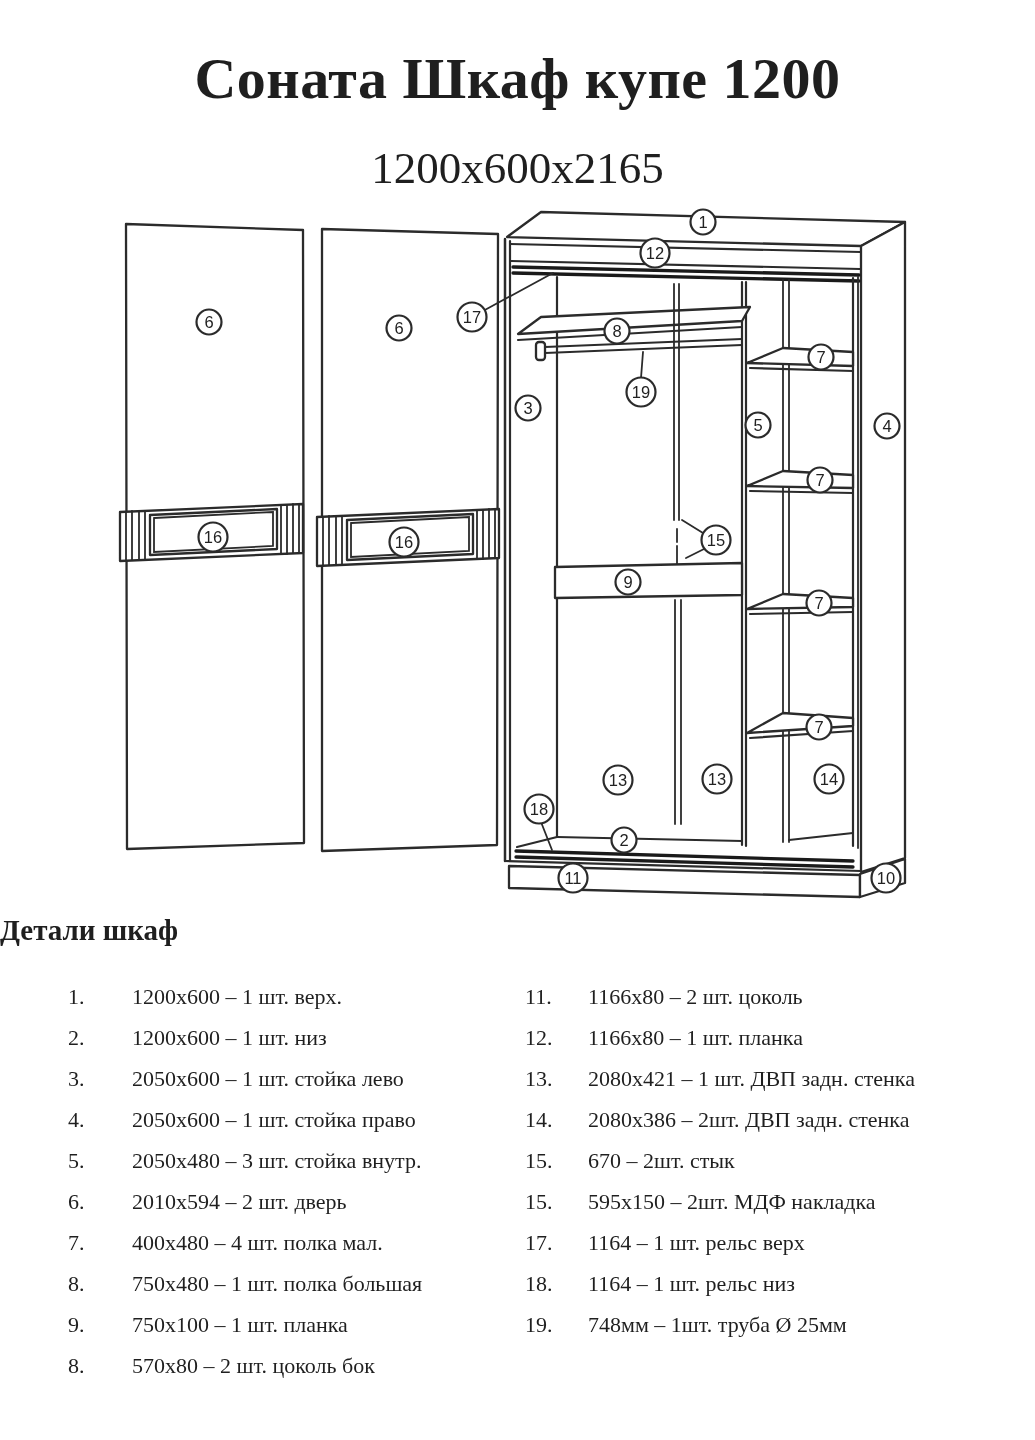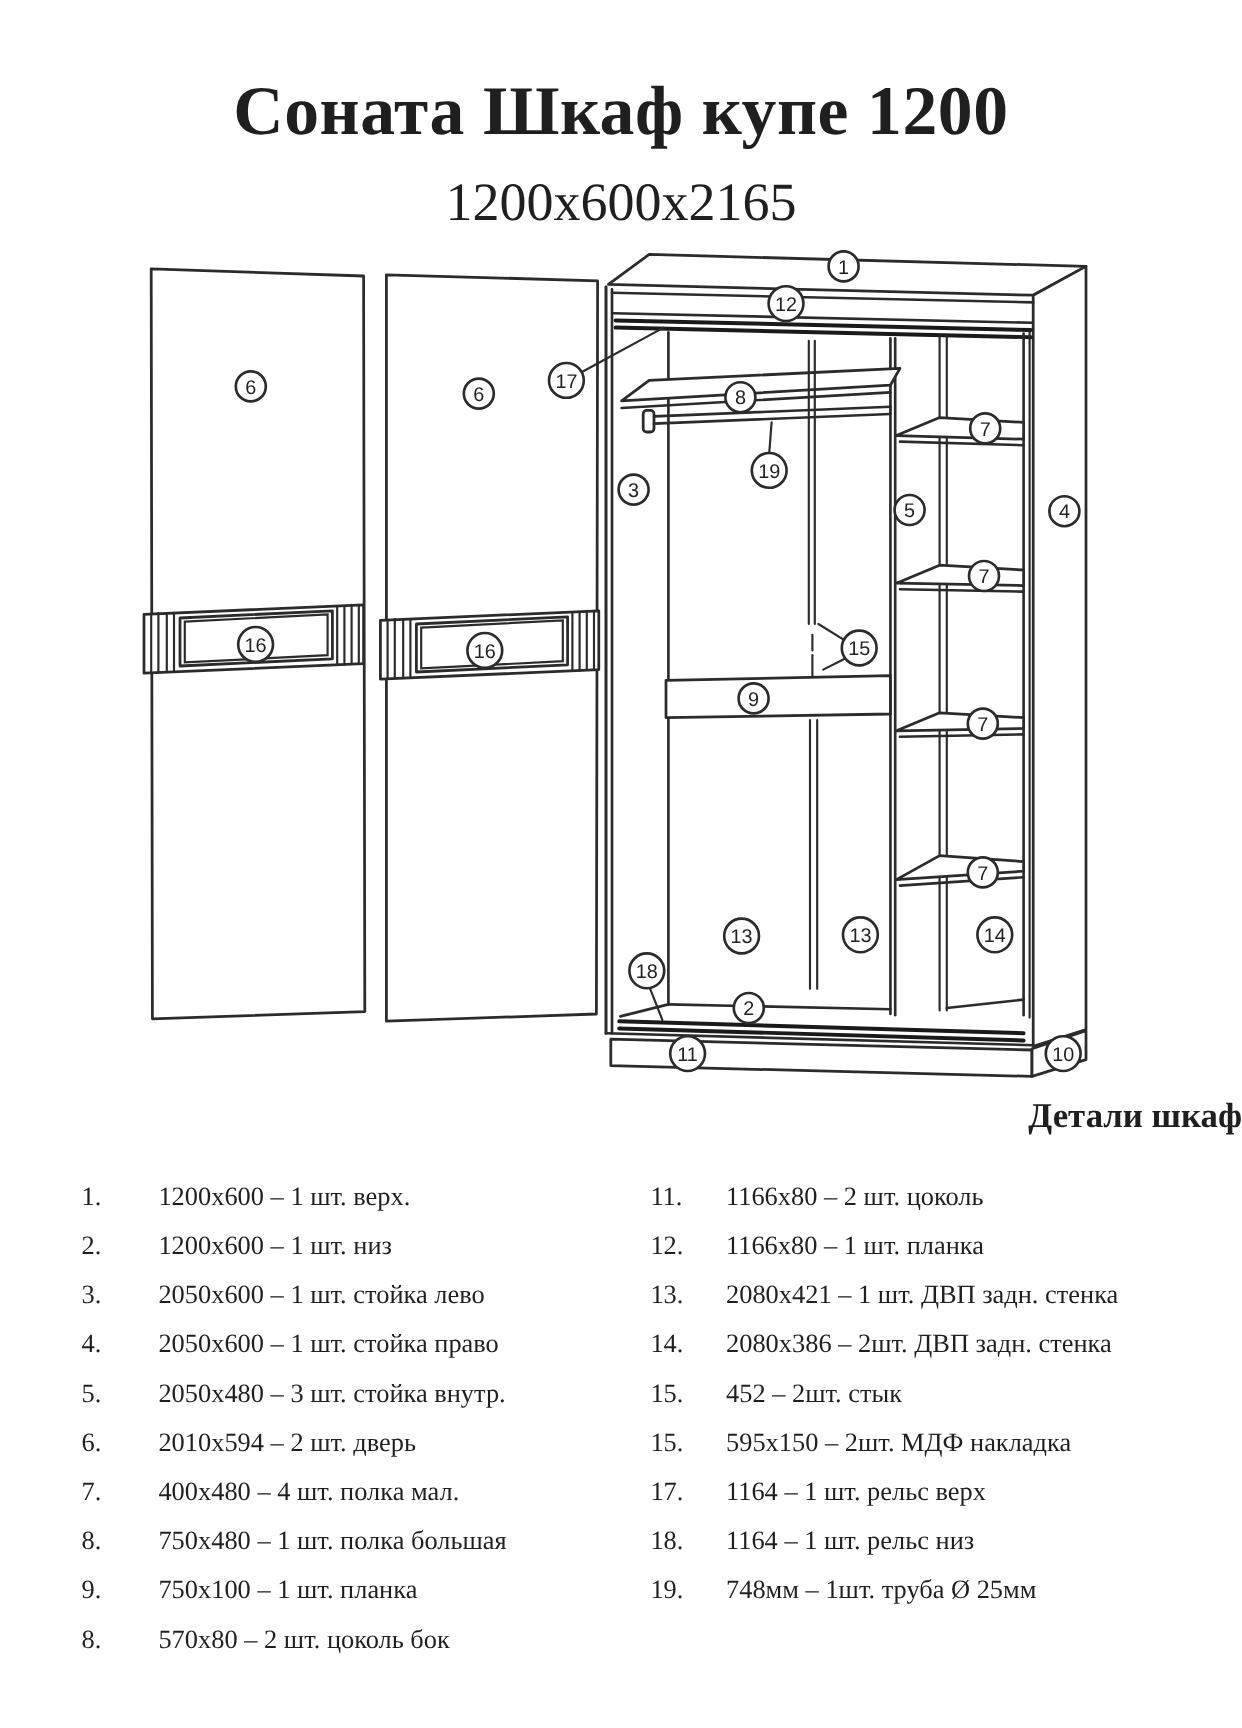--- a/index.html
+++ b/index.html
@@ -1,27 +1,27 @@
 <!DOCTYPE html>
 <html><head>
 <meta charset="utf-8">
 <style>
   html,body{margin:0;padding:0;background:#ffffff;}
   body{width:1035px;height:1440px;position:relative;font-family:"Liberation Serif",serif;color:#1f1f1f;overflow:hidden;}
-  .page-title{position:absolute;top:46px;left:0;width:1035px;text-align:center;font-size:58px;font-weight:bold;line-height:66px;letter-spacing:0.5px;margin-top:14px;}
+  .page-title{position:absolute;top:46px;left:0;width:1035px;text-align:center;font-size:58px;font-weight:bold;line-height:66px;letter-spacing:0.5px;}
   .page-subtitle{position:absolute;top:115px;left:0;width:1035px;text-align:center;font-size:45px;font-weight:normal;line-height:50px;margin-top:28px;}
-  .section-title{position:absolute;top:914px;left:0;width:1035px;text-align:right;font-size:29px;font-weight:bold;}
+  .section-title{position:absolute;top:914px;left:0;width:1035px;text-align:left;font-size:29px;font-weight:bold;}
   .diagram-svg{position:absolute;left:0;top:0;width:1035px;height:1440px;}
   .parts-col{position:absolute;font-size:22px;}
   .parts-col .row{position:relative;height:41px;}
   .parts-col .num{position:absolute;left:0;top:0;}
   .parts-col .txt{position:absolute;top:0;white-space:nowrap;}
   #parts-left{left:68px;top:984px;width:440px;}
   #parts-left .txt{left:64px;text-align:right;}
-  #parts-right{left:542px;top:984px;width:460px;}
+  #parts-right{left:525px;top:984px;width:460px;}
   #parts-right .txt{left:63px;font-family:Liberation Serif, serif;}
   
   .ln{stroke:#2b2b2b;stroke-width:2.2;fill:none;stroke-linecap:round;}
   .thin{stroke-width:1.8;}
   .edge{stroke-width:2.5;}
   .face{fill:#ffffff;stroke:#2b2b2b;stroke-width:2.3;stroke-linejoin:round;}
   .dark{stroke:#1a1a1a;stroke-width:3.3;fill:none;stroke-linecap:round;}
   .ptr{stroke:#2b2b2b;stroke-width:1.8;fill:none;stroke-linecap:round;}
   .co circle{fill:#ffffff;stroke:#2b2b2b;stroke-width:2.2;}
   .co text{font-family:"Liberation Sans",sans-serif;font-size:16.5px;font-weight:500;fill:#222222;text-anchor:middle;}
@@ -324,21 +324,21 @@
   <div class="row">
       <span class="num">13.</span>
       <span class="txt">2080x421 – 1 шт. ДВП задн. стенка</span>
     </div>
   <div class="row">
       <span class="num">14.</span>
       <span class="txt">2080x386 – 2шт. ДВП задн. стенка</span>
     </div>
   <div class="row">
       <span class="num">15.</span>
-      <span class="txt">452 – 2шт. стык</span>
+      <span class="txt">670 – 2шт. стык</span>
     </div>
   <div class="row">
       <span class="num">15.</span>
       <span class="txt">595x150 – 2шт. МДФ накладка</span>
     </div>
   <div class="row">
       <span class="num">17.</span>
       <span class="txt">1164 – 1 шт. рельс верх</span>
     </div>
   <div class="row">

